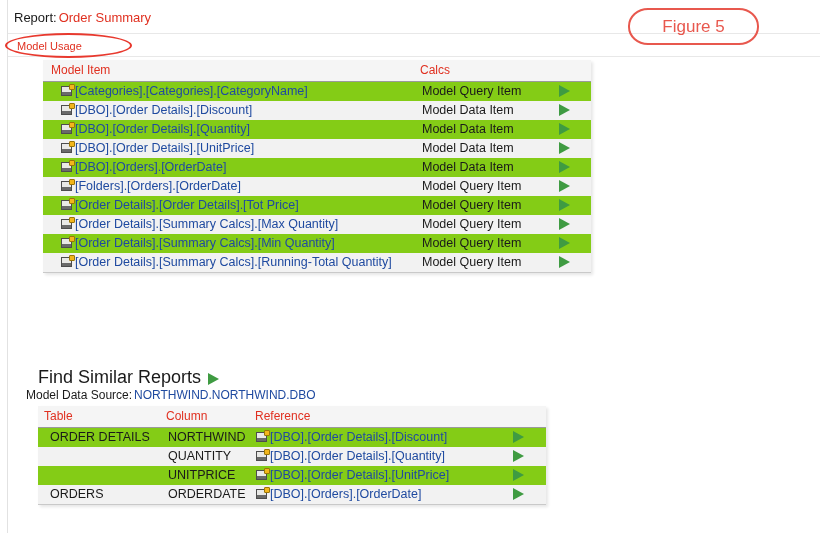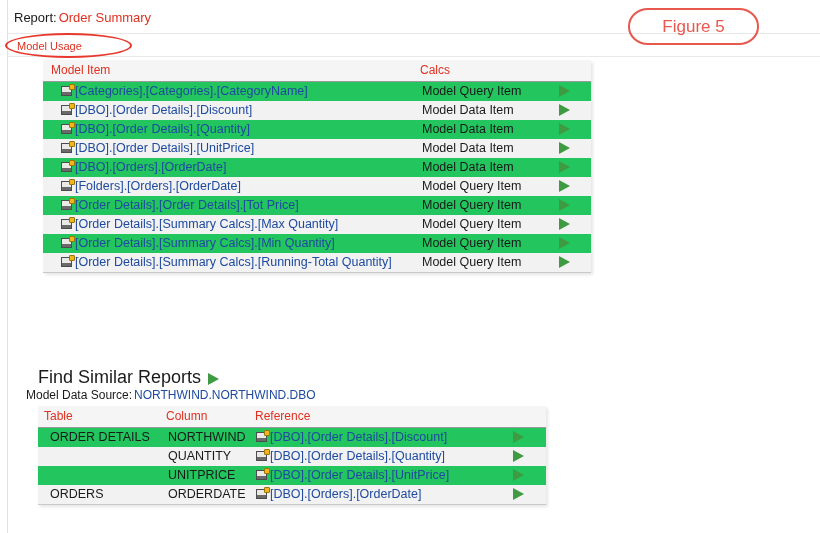--- a/index.html
+++ b/index.html
@@ -129,21 +129,21 @@
     border-bottom: 1px solid #9a9a9a;
     vertical-align: middle;
   }
   .grid tbody td {
     font-size: 12.5px;
     padding: 2px 0 3px 0;
     vertical-align: middle;
     white-space: nowrap;
     color: #1a1a1a;
   }
-  .grid tbody tr.odd  td { background: #22c55e; }
+  .grid tbody tr.odd  td { background: #84cc16; }
   .grid tbody tr.even td { background: #f2f2f2; }
 
   .lnk {
     color: #1f4aa0;
   }
 
   
   #grid-model-usage {
     left: 43px;
     top: 60px;

